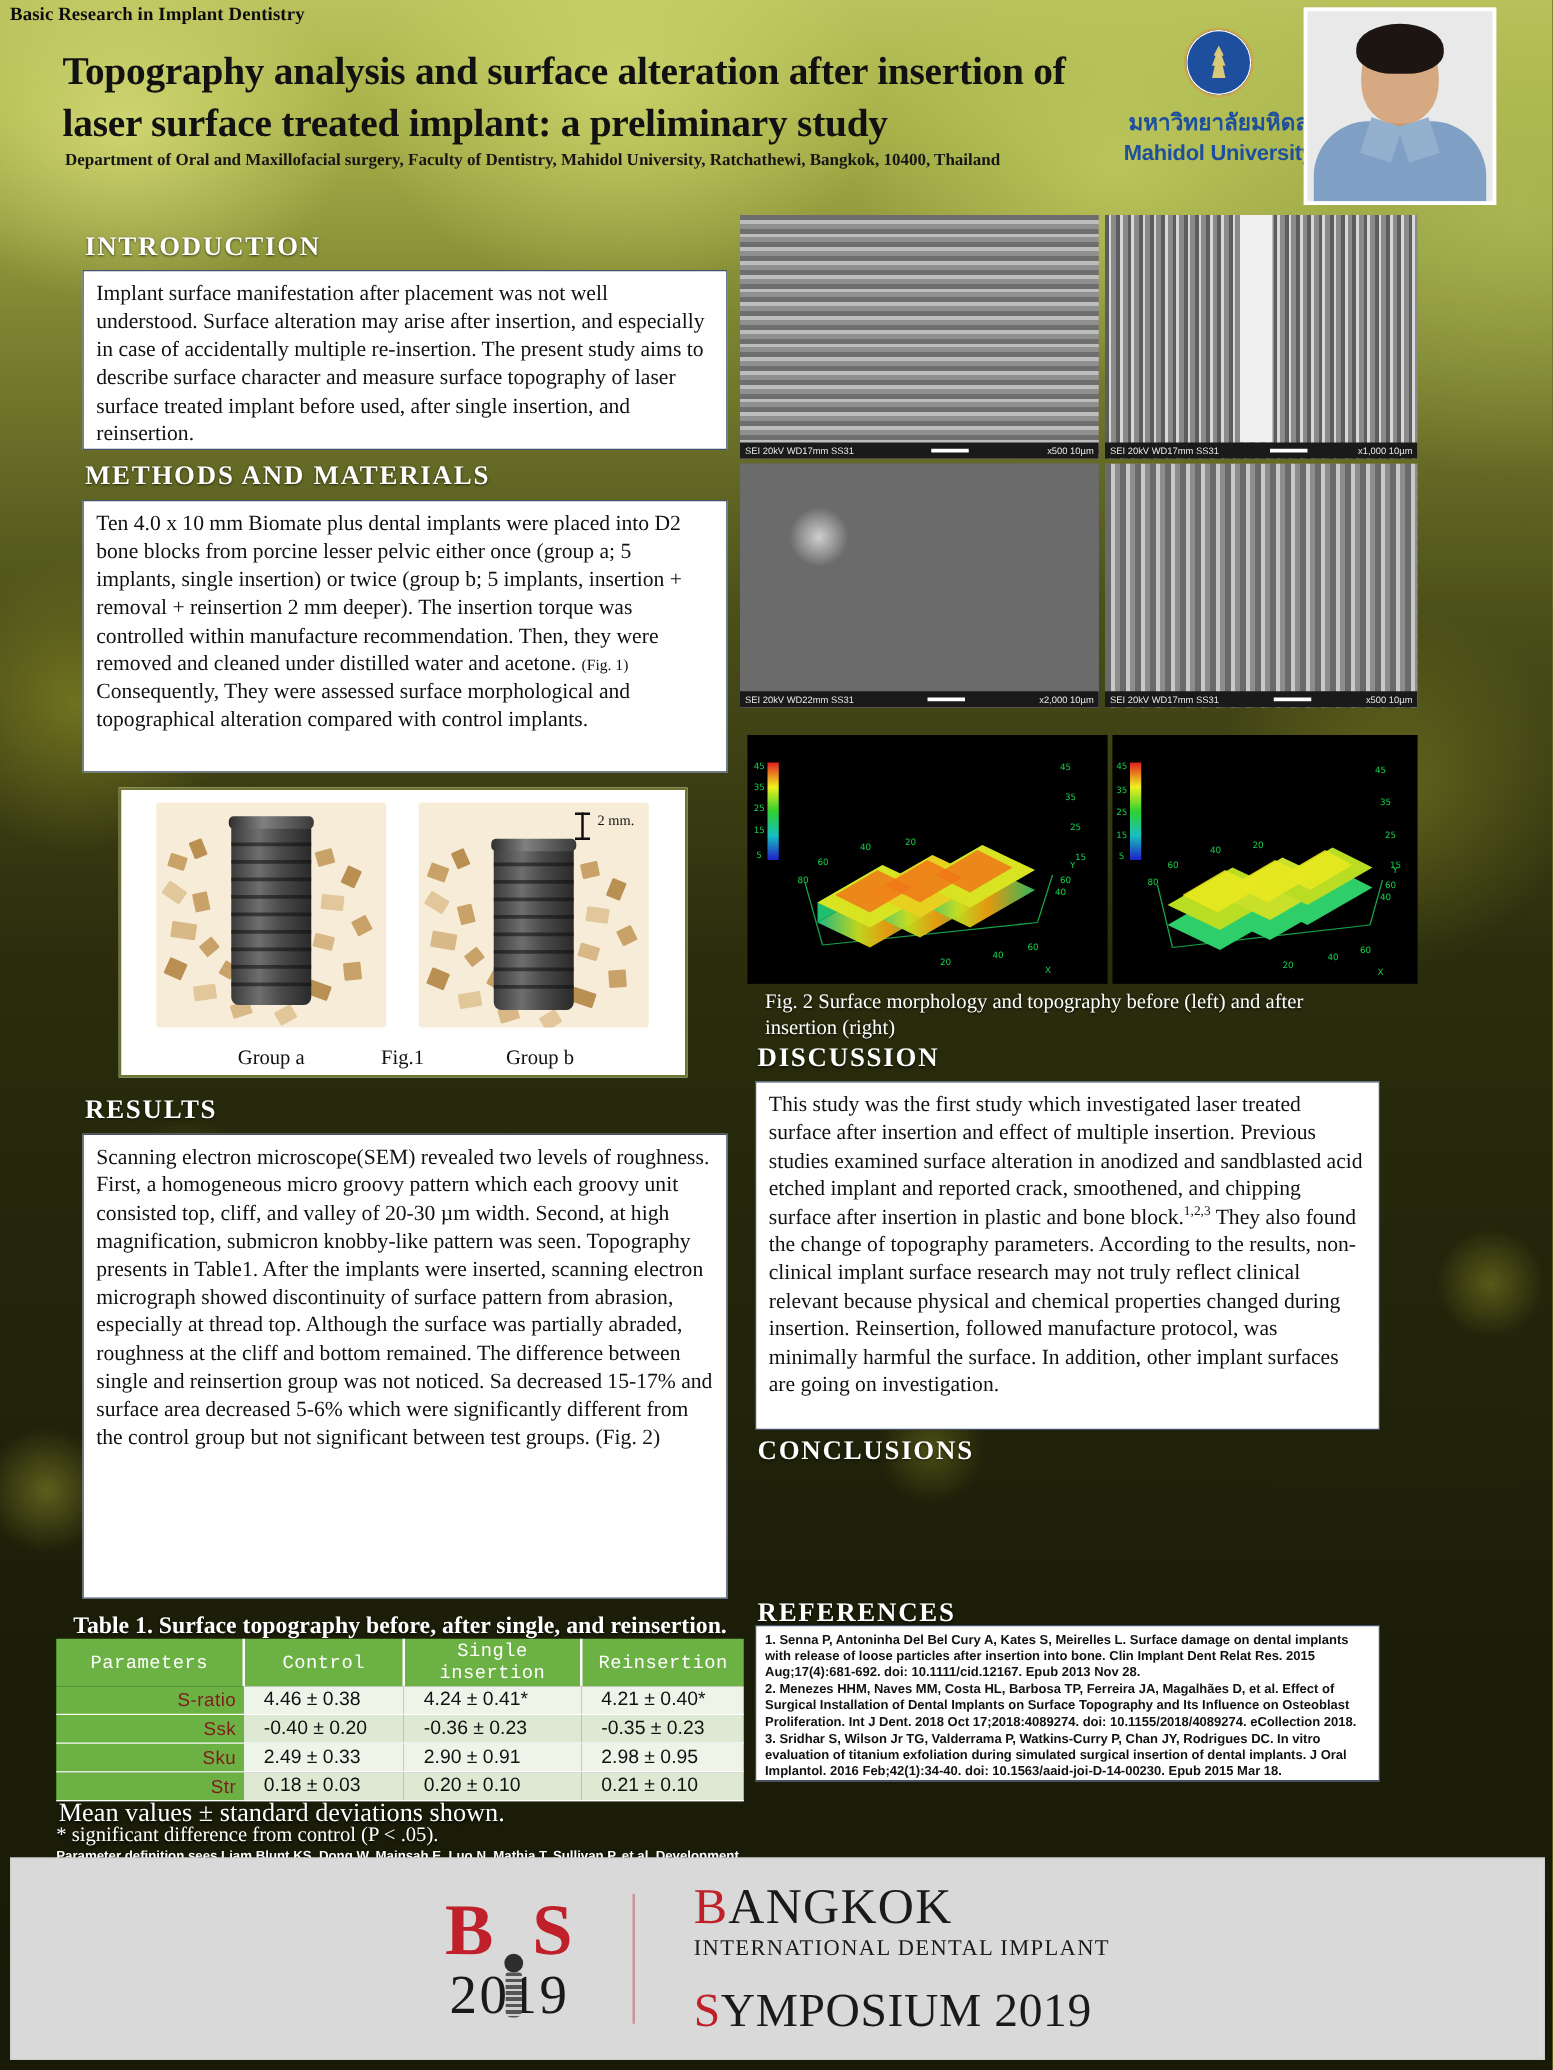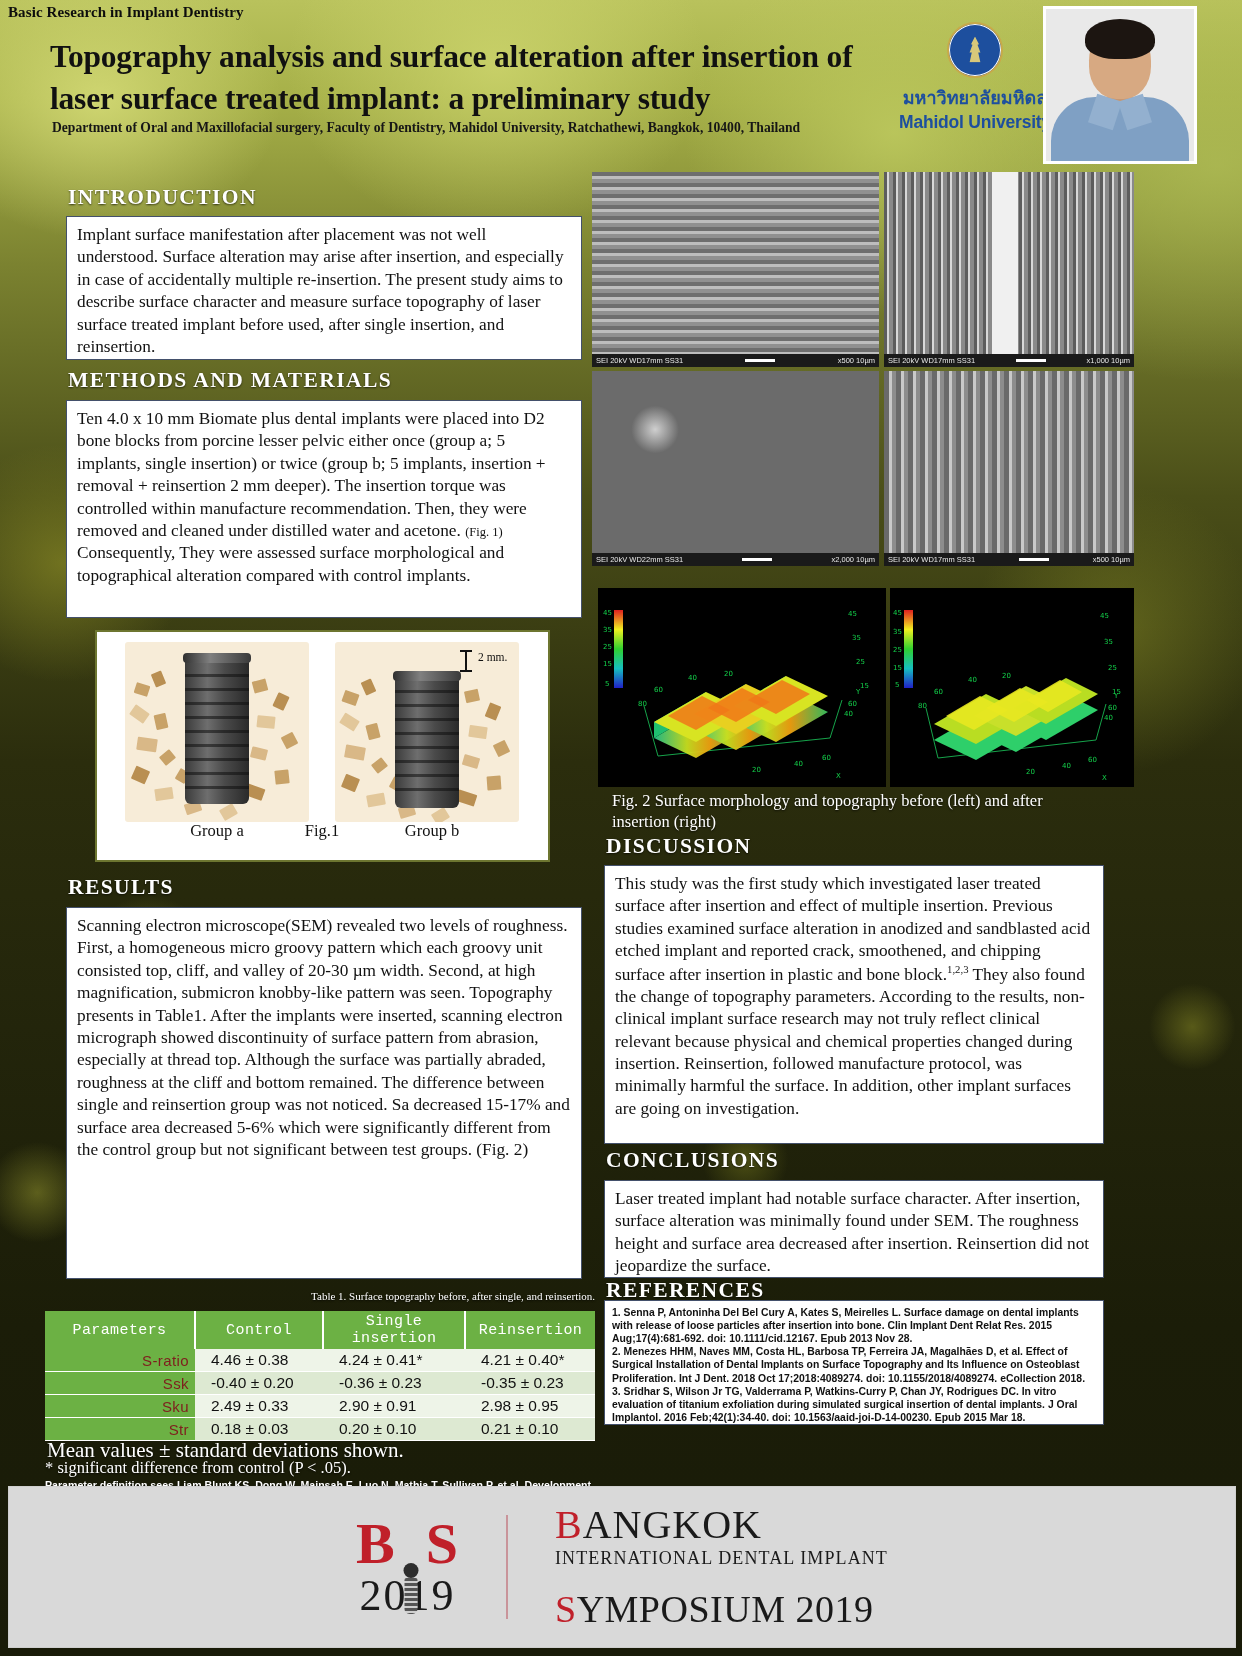--- a/index.html
+++ b/index.html
@@ -101,37 +101,37 @@
     border-radius:4px 4px 6px 6px;}
   #impA{top:16px;height:146px;}
   #impB{top:34px;height:132px;}
   .thread{position:absolute;left:0;right:0;height:3px;background:rgba(15,15,15,.55);}
   .cap{position:absolute;left:50%;transform:translateX(-50%);width:68px;height:10px;
     border-radius:4px;background:linear-gradient(90deg,#2f2f2f,#808080 40%,#3a3a3a);}
   .markline{position:absolute;left:130px;top:8px;width:2px;height:22px;background:#111;}
   .markcapT{position:absolute;left:125px;top:8px;width:12px;height:2px;background:#111;}
   .markcapB{position:absolute;left:125px;top:28px;width:12px;height:2px;background:#111;}
   .marklabel{position:absolute;left:143px;top:9px;font-size:11.5px;color:#111;font-family:"Liberation Serif",serif;}
-  .fig1cap{position:absolute;bottom:19px;font-size:16.5px;color:#111;text-align:center;}
+  .fig1cap{position:absolute;bottom:4px;font-size:16.5px;color:#111;text-align:center;}
 
   
   .sem{position:absolute;overflow:hidden;background:#8b8b8b;}
   .sem .bar{position:absolute;left:0;right:0;bottom:0;height:13px;
     background:#1a1a1a;color:#e8e8e8;font-family:"Liberation Sans",sans-serif;
     font-size:7.5px;line-height:13px;padding:0 4px;box-sizing:border-box;
     display:flex;justify-content:space-between;align-items:center;}
   .sem .scalebar{width:30px;height:3px;background:#fff;}
 
   
   .topo{position:absolute;background:#000;overflow:hidden;}
 
   
   #tablecap{
-    position:absolute;left:45px;top:1290px;width:550px;text-align:right;
-    font-size:11px;font-weight:normal;color:#fff;text-shadow:0 1px 2px rgba(0,0,0,.8);
+    position:absolute;left:45px;top:1290px;width:550px;text-align:center;
+    font-size:19px;font-weight:bold;color:#fff;text-shadow:0 1px 2px rgba(0,0,0,.8);
   }
   #t1{
     position:absolute;left:45px;top:1311px;width:550px;
     border-collapse:collapse;table-layout:fixed;padding-left:12px;
   }
   #t1 th,#t1 td{padding:2px 6px;font-size:16px;box-sizing:border-box;}
   #t1 thead th{
     background:#6cb144;color:#fff;font-family:"Liberation Mono",monospace;
     font-weight:normal;font-size:15px;text-align:center;
     border-right:2px solid #fff;letter-spacing:.4px;
@@ -513,21 +513,20 @@
       </g>
     </svg>
   </div>
 
   <div id="fig2cap">Fig. 2 Surface morphology and topography before (left) and after insertion (right)</div>
 
   <div class="sec-head" style="left:606px;top:834px;">DISCUSSION</div>
   <div class="panel" style="left:604px;top:865px;width:500px;height:279px;"><span>This study was the first study which investigated laser treated surface after insertion and effect of multiple insertion. Previous studies examined surface alteration in anodized and sandblasted acid etched implant and reported crack, smoothened, and chipping surface after insertion in plastic and bone block.</span><sup>1,2,3</sup><span> They also found the change of topography parameters. According to the results, non-clinical implant surface research may not truly reflect clinical relevant because physical and chemical properties changed during insertion. Reinsertion, followed manufacture protocol, was minimally harmful the surface. In addition, other implant surfaces are going on investigation.</span></div>
 
   <div class="sec-head" style="left:606px;top:1148px;">CONCLUSIONS</div>
-  <div class="panel" style="left:604px;top:1180px;width:500px;height:98px;">Laser treated implant had notable surface character. After insertion, surface alteration was minimally found under SEM. The roughness height and surface area decreased after insertion. Reinsertion did not jeopardize the surface.</div>
 
   <div class="sec-head" style="left:606px;top:1278px;">REFERENCES</div>
   <div id="refbox">
     <div>1. Senna P, Antoninha Del Bel Cury A, Kates S, Meirelles L. Surface damage on dental implants with release of loose particles after insertion into bone. Clin Implant Dent Relat Res. 2015 Aug;17(4):681-692. doi: 10.1111/cid.12167. Epub 2013 Nov 28.</div>
     <div>2. Menezes HHM, Naves MM, Costa HL, Barbosa TP, Ferreira JA, Magalhães D, et al. Effect of Surgical Installation of Dental Implants on Surface Topography and Its Influence on Osteoblast Proliferation. Int J Dent. 2018 Oct 17;2018:4089274. doi: 10.1155/2018/4089274. eCollection 2018.</div>
     <div>3. Sridhar S, Wilson Jr TG, Valderrama P, Watkins-Curry P, Chan JY, Rodrigues DC. In vitro evaluation of titanium exfoliation during simulated surgical insertion of dental implants. J Oral Implantol. 2016 Feb;42(1):34-40. doi: 10.1563/aaid-joi-D-14-00230. Epub 2015 Mar 18.</div>
   </div>
 
   <div id="footer">
     <div id="bislogo">

